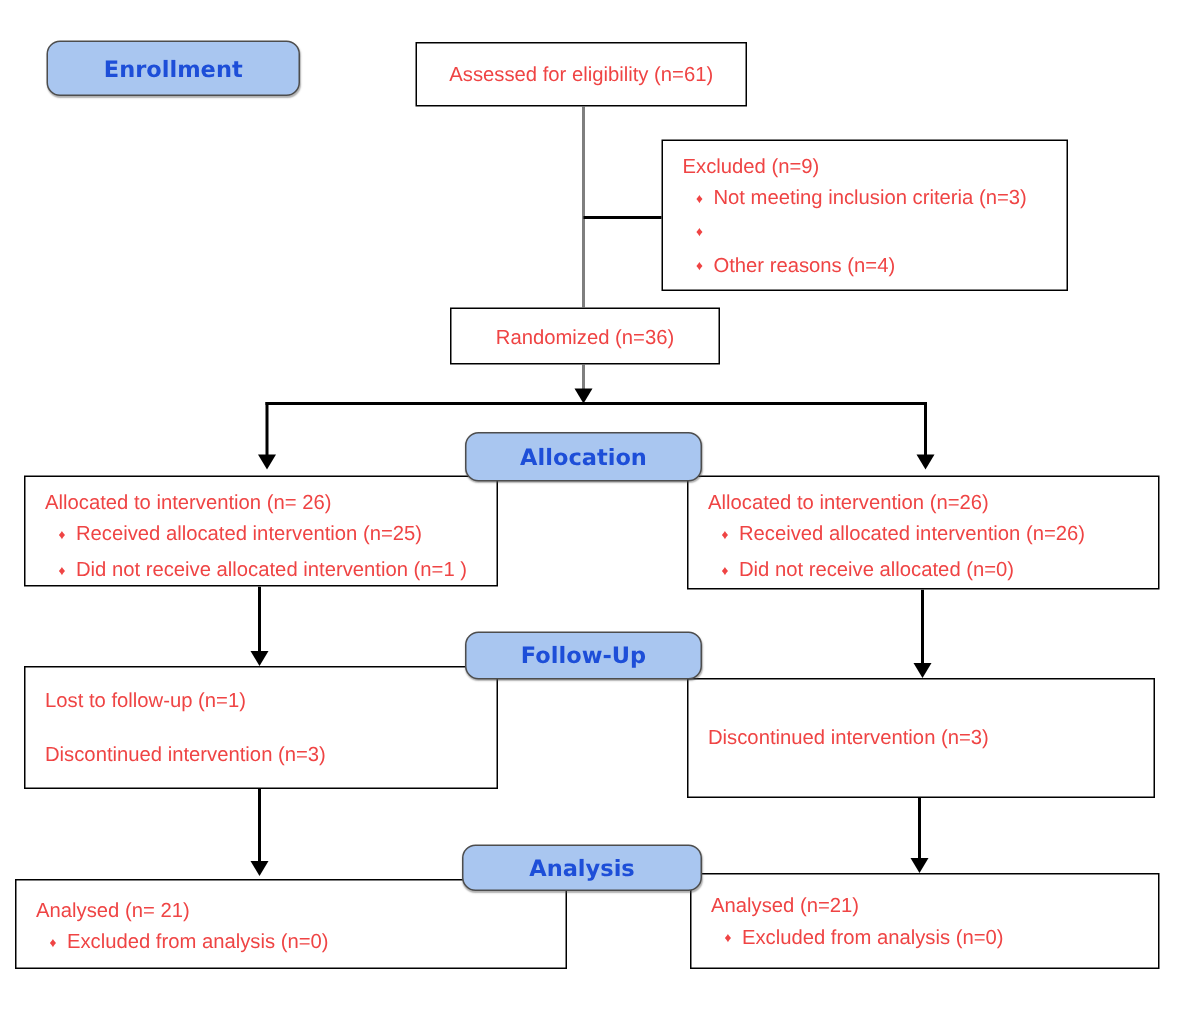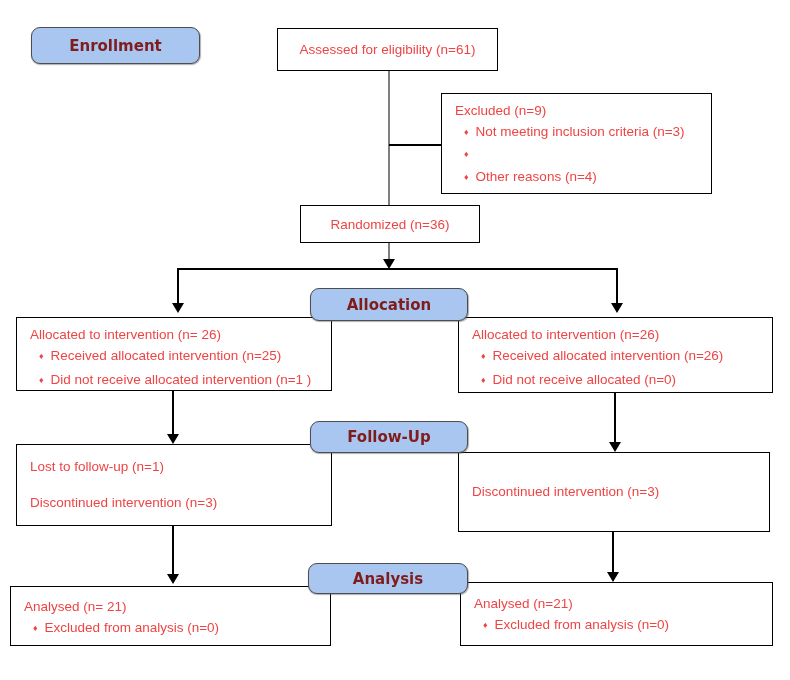--- a/index.html
+++ b/index.html
@@ -42,21 +42,21 @@
   .stage {
     position: absolute;
     background: #a9c6f0;
     border: 1.6px solid #4d4d4d;
     border-radius: 9px;
     box-sizing: border-box;
     display: flex; align-items: center; justify-content: center;
     font-family: "DejaVu Sans", sans-serif;
     font-weight: bold;
     font-size: 15px;
-    color: #7f1d1d;
+    color: #1d4ed8;
     z-index: 3;
     box-shadow: 0.5px 1px 1px rgba(80,80,80,0.45);
   }
 
   
   .vline, .hline { position: absolute; z-index: 0; }
   .vline { width: 2px; }
   .hline { height: 2px; }
   .line-gray { background: #7f7f7f; }
   .line-black { background: #000000; }
@@ -166,21 +166,21 @@
       <div class="spaced-line" style="margin-top:18px;">Discontinued intervention (n=3)</div>
     </div>
   </div>
 
   <div class="fbox" style="left:458px; top:452px; width:312px; height:80px;">
     <div class="content" style="padding-top:12px;">
       <div class="spaced-line" style="margin-top:18px;">Discontinued intervention (n=3)</div>
     </div>
   </div>
 
-  <div class="fbox" style="left:10px; top:586px; width:321px; height:60px;">
+  <div class="fbox" style="left:10px; top:586px; width:368px; height:60px;">
     <div class="content" style="padding-top:9px;">
       <div class="title-line">Analysed (n= 21)</div>
       <div class="bullet-line">
         <span class="bullet-glyph">♦</span>
         <span>Excluded from analysis (n=0)</span>
       </div>
     </div>
   </div>
 
   <div class="fbox" style="left:460px; top:582px; width:313px; height:64px;">

